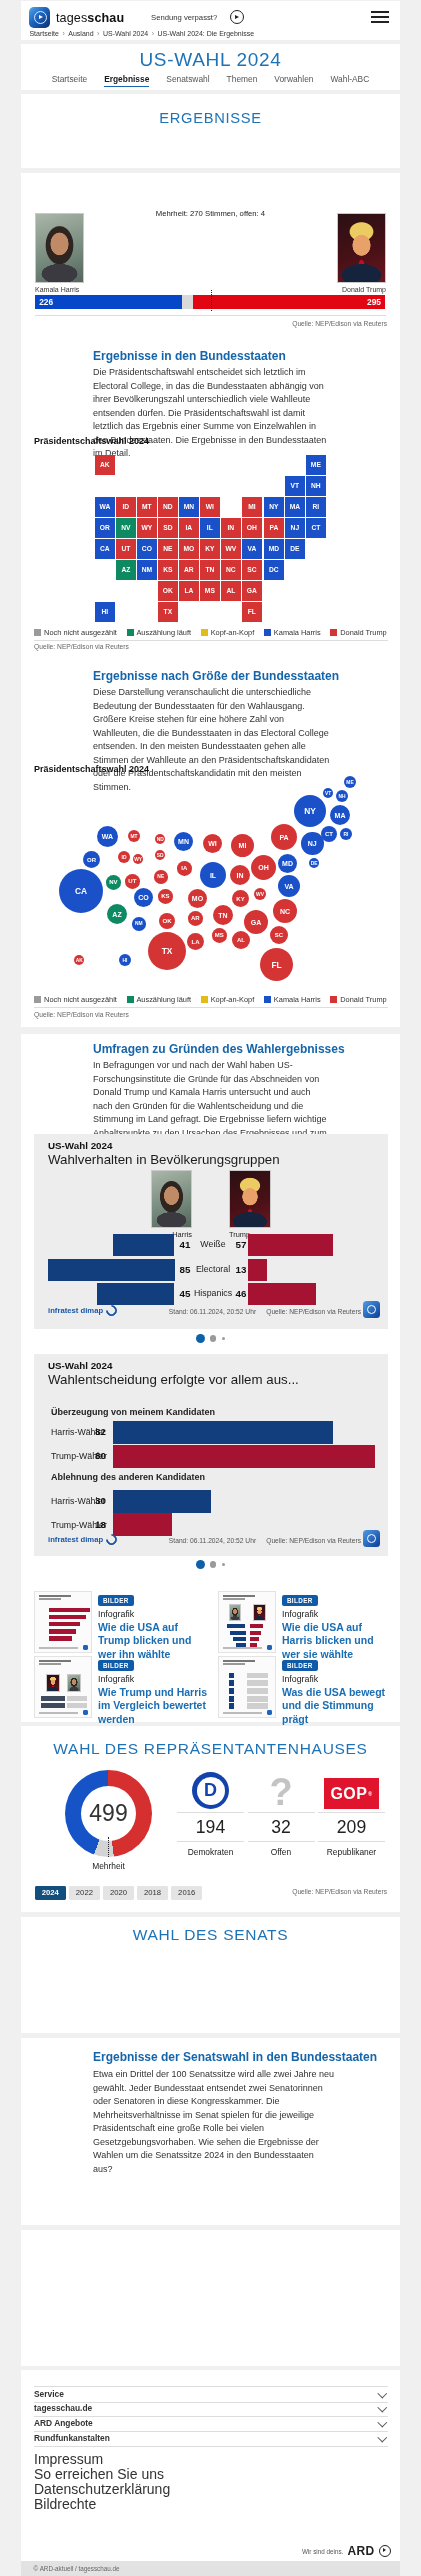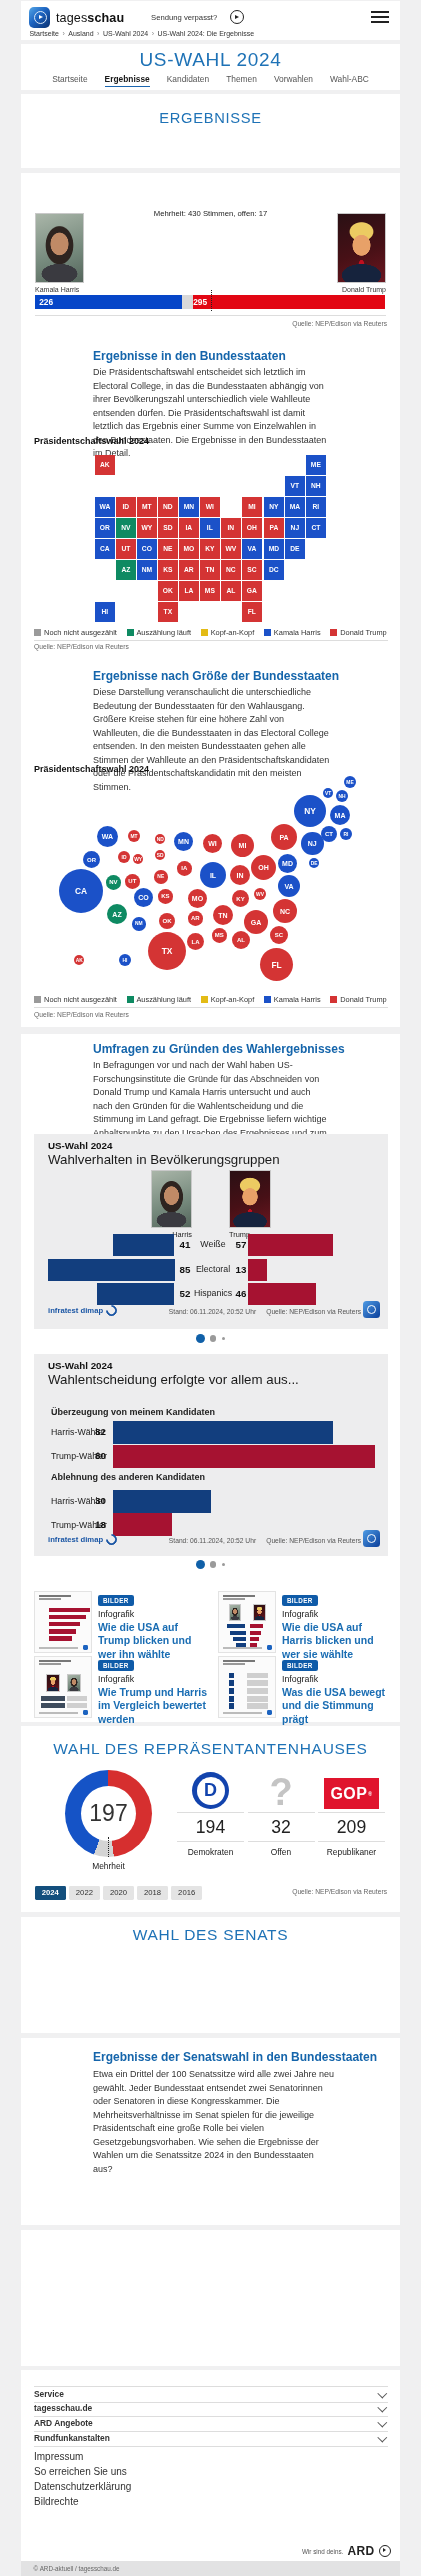--- a/index.html
+++ b/index.html
@@ -87,21 +87,21 @@
   .dem-logo{width:37px;height:37px;border-radius:50%;background:#1243ad;display:flex;align-items:center;justify-content:center;}
   .dem-logo .in{width:28px;height:28px;border-radius:50%;background:#fff;display:flex;align-items:center;justify-content:center;font-weight:800;font-size:18px;color:#1243ad;}
   .q-mark{font-size:38px;font-weight:800;color:#c4c4c4;line-height:.9;}
   .gop{width:55px;height:31px;background:#e0142d;color:#fff;font-weight:800;font-size:16px;display:flex;align-items:center;justify-content:center;letter-spacing:0.4px;}
   .gop sup{font-size:5.6px;margin-left:0.7px;}
   .yearbtn{display:inline-block;min-width:25px;text-align:center;padding:2.5px 2.8px;font-size:7.7px;background:#e4e4e4;color:#333;margin-right:3.5px;border-radius:1.4px;cursor:pointer;}
   .yearbtn.active{background:#134f7d;color:#fff;font-weight:700;}
   
   .acc-row{position:absolute;left:34px;width:354px;height:14.7px;border-bottom:0.7px solid #ddd;font-size:8.4px;font-weight:700;color:#333;display:flex;align-items:center;justify-content:space-between;cursor:pointer;}
   .chev{width:5.6px;height:5.6px;border-right:1.1px solid #555;border-bottom:1.1px solid #555;transform:rotate(45deg);margin-right:2.8px;margin-top:-2.8px;}
-  .f-link{position:absolute;left:34px;font-size:10px;color:#333;cursor:pointer;}
+  .f-link{position:absolute;left:34px;font-size:14px;color:#333;cursor:pointer;}
   .ard{position:absolute;display:flex;align-items:center;gap:4.2px;}
   .ard .tag{font-size:6.3px;color:#555;}
   .ard .brandtxt{font-size:12px;font-weight:800;color:#222;letter-spacing:0.4px;}
   .ard .circ{width:10.5px;height:10.5px;border:1.8px solid #222;border-radius:50%;position:relative;}
   .ard .circ::after{content:"";position:absolute;left:2.8px;top:2.1px;border-left:3.5px solid #222;border-top:2.5px solid transparent;border-bottom:2.5px solid transparent;}
   .bottom-strip{position:absolute;left:21px;width:379px;background:#e2e2e3;font-size:6.3px;color:#666;display:flex;align-items:center;}
 </style>
 </head>
 <body>
 
@@ -121,43 +121,43 @@
         <span></span>
       </div>
     <div class="crumbs" style="left:8.4px;top:29px;" id="breadcrumb"><span class="crumb">Startseite</span><span class="sep">›</span><span class="crumb">Ausland</span><span class="sep">›</span><span class="crumb">US-Wahl 2024</span><span class="sep">›</span><span class="crumb">US-Wahl 2024: Die Ergebnisse</span></div>
   </div>
 
   <div class="card" style="top:44px;height:46px;">
     <div class="h-big" style="top:4.9px;font-size:19px;">US-WAHL 2024</div>
     <div class="tabs" style="top:29.5px;" id="tabs">
         <div class="tab">Startseite</div>
         <div class="tab active">Ergebnisse</div>
-        <div class="tab">Kandidaten</div>
+        <div class="tab">Senatswahl</div>
         <div class="tab">Themen</div>
         <div class="tab">Vorwahlen</div>
         <div class="tab">Wahl-ABC</div>
       </div>
   </div>
 
   <div class="card" style="top:94px;height:74px;">
     <div class="h-big" style="top:15.5px;font-size:14.7px;">ERGEBNISSE</div>
   </div>
 
   <div class="card" style="top:173px;height:854px;"></div>
-  <div class="abs" style="top:209px;width:100%;text-align:center;font-size:7.7px;color:#222;">Mehrheit: 430 Stimmen, offen: 17</div>
+  <div class="abs" style="top:209px;width:100%;text-align:center;font-size:7.7px;color:#222;">Mehrheit: 270 Stimmen, offen: 4</div>
 
   <div class="photo photo-harris" style="left:35px;top:213px;width:49px;height:70px;"></div>
   <div class="photo photo-trump" style="left:337px;top:213px;width:49px;height:70px;"></div>
   <div class="cand-name" style="left:35px;top:286px;">Kamala Harris</div>
   <div class="cand-name" style="left:288px;top:286px;width:98px;text-align:right;">Donald Trump</div>
 
   <div class="race-bar" style="left:35px;top:295px;width:351px;">
     <div class="seg" style="width:147px;background:#0646c8;"><span class="race-num" style="padding-left:4.2px;">226</span></div>
     <div class="seg" style="width:11.2px;background:#d9d9d9;"></div>
-    <div class="seg" style="width:192px;background:#e20613;text-align:left;"><span class="race-num" style="padding-right:4.2px;">295</span></div>
+    <div class="seg" style="width:192px;background:#e20613;text-align:right;"><span class="race-num" style="padding-right:4.2px;">295</span></div>
   </div>
   <div class="maj-line" style="left:211px;top:290px;height:21px;"></div>
   <div class="hr" style="left:35px;top:315px;width:351px;"></div>
   <div class="quelle" style="left:176px;top:320px;width:211px;text-align:right;">Quelle: NEP/Edison via Reuters</div>
 
   <div class="h-sub" style="left:93px;top:349px;">Ergebnisse in den Bundesstaaten</div>
   <div class="para" style="left:93px;top:366px;width:239px;">Die Präsidentschaftswahl entscheidet sich letztlich im Electoral College, in das die Bundesstaaten abhängig von ihrer Bevölkerungszahl unterschiedlich viele Wahlleute entsenden dürfen. Die Präsidentschaftswahl ist damit letztlich das Ergebnis einer Summe von Einzelwahlen in den Bundesstaaten. Die Ergebnisse in den Bundesstaaten im Detail.</div>
 
   <div class="abs kicker-bold" style="left:34px;top:436px;font-size:9px;">Präsidentschaftswahl 2024</div>
   <div id="tilemap" class="abs" style="left:95px;top:455px;width:232px;height:169px;">
@@ -284,21 +284,21 @@
         <div class="row-val" style="left: 142px; top: 105px; width: 18px; text-align: center;">41</div>
         <div class="row-label" style="left: 160px; top: 105px; width: 38px; text-align: center;">Weiße</div>
         <div class="row-val" style="left: 198px; top: 105px; width: 18px; text-align: center;">57</div>
         <div class="bar" style="left: 214px; top: 100px; width: 85px; height: 22px; background: rgb(166, 18, 49);"></div>
         <div class="bar" style="left: 14px; top: 125px; width: 127px; height: 22px; background: rgb(18, 62, 126);"></div>
         <div class="row-val" style="left: 142px; top: 130px; width: 18px; text-align: center;">85</div>
         <div class="row-label" style="left: 160px; top: 130px; width: 38px; text-align: center;">Electoral</div>
         <div class="row-val" style="left: 198px; top: 130px; width: 18px; text-align: center;">13</div>
         <div class="bar" style="left: 214px; top: 125px; width: 19.4px; height: 22px; background: rgb(166, 18, 49);"></div>
         <div class="bar" style="left: 63px; top: 149px; width: 77px; height: 22px; background: rgb(18, 62, 126);"></div>
-        <div class="row-val" style="left: 142px; top: 154px; width: 18px; text-align: center;">52</div>
+        <div class="row-val" style="left: 142px; top: 154px; width: 18px; text-align: center;">45</div>
         <div class="row-label" style="left: 160px; top: 154px; width: 38px; text-align: center;">Hispanics</div>
         <div class="row-val" style="left: 198px; top: 154px; width: 18px; text-align: center;">46</div>
         <div class="bar" style="left: 214px; top: 149px; width: 68px; height: 22px; background: rgb(166, 18, 49);"></div>
       </div>
     <div class="if-foot idimap" style="left:14px;top:171px;">
         <span>infratest dimap</span>
         <span class="mark"></span>
       </div>
     <div class="if-foot" style="left:119px;top:174px;width:119px;text-align:center;">Stand: 06.11.2024, 20:52 Uhr</div>
     <div class="if-foot" style="left:232px;top:174px;width:95px;text-align:right;">Quelle: NEP/Edison via Reuters</div>
@@ -409,21 +409,21 @@
         <div class="appico"></div>
       </div>
       <div class="badge" style="left: 282px; top: 1660px;">BILDER</div>
       <div class="kind" style="left: 282px; top: 1674px;">Infografik</div>
       <div class="teaser-title" style="left: 282px; top: 1686px; width: 112px;">Was die USA bewegt und die Stimmung prägt</div>
     </div>
 
   <div class="card" style="top:1726px;height:186px;"></div>
   <div class="h-big" style="top:1740px;font-size:15.5px;">WAHL DES REPRÄSENTANTENHAUSES</div>
   <div class="donut" style="left:65px;top:1770px;width:87px;height:87px;background:conic-gradient(#d62f2f 0deg 172.9deg,#d4d4d4 172.9deg 199.4deg,#1553c6 199.4deg 360deg);">
-    <div class="hole" style="left:16px;top:16px;width:55px;height:55px;">197</div>
+    <div class="hole" style="left:16px;top:16px;width:55px;height:55px;">499</div>
     <div class="abs" style="left:43px;top:67px;height:19.7px;border-left:1.4px dotted #222;"></div>
   </div>
   <div class="abs" style="left:65px;top:1861px;width:87px;text-align:center;font-size:8.4px;color:#222;">Mehrheit</div>
   <div class="abs" style="left:177px;top:1771px;width:208px;display:flex;justify-content:space-between;">
     <div class="house-col">
       <div class="house-ico">
           <div class="dem-logo">
             <div class="in">D</div>
           </div>
         </div>

